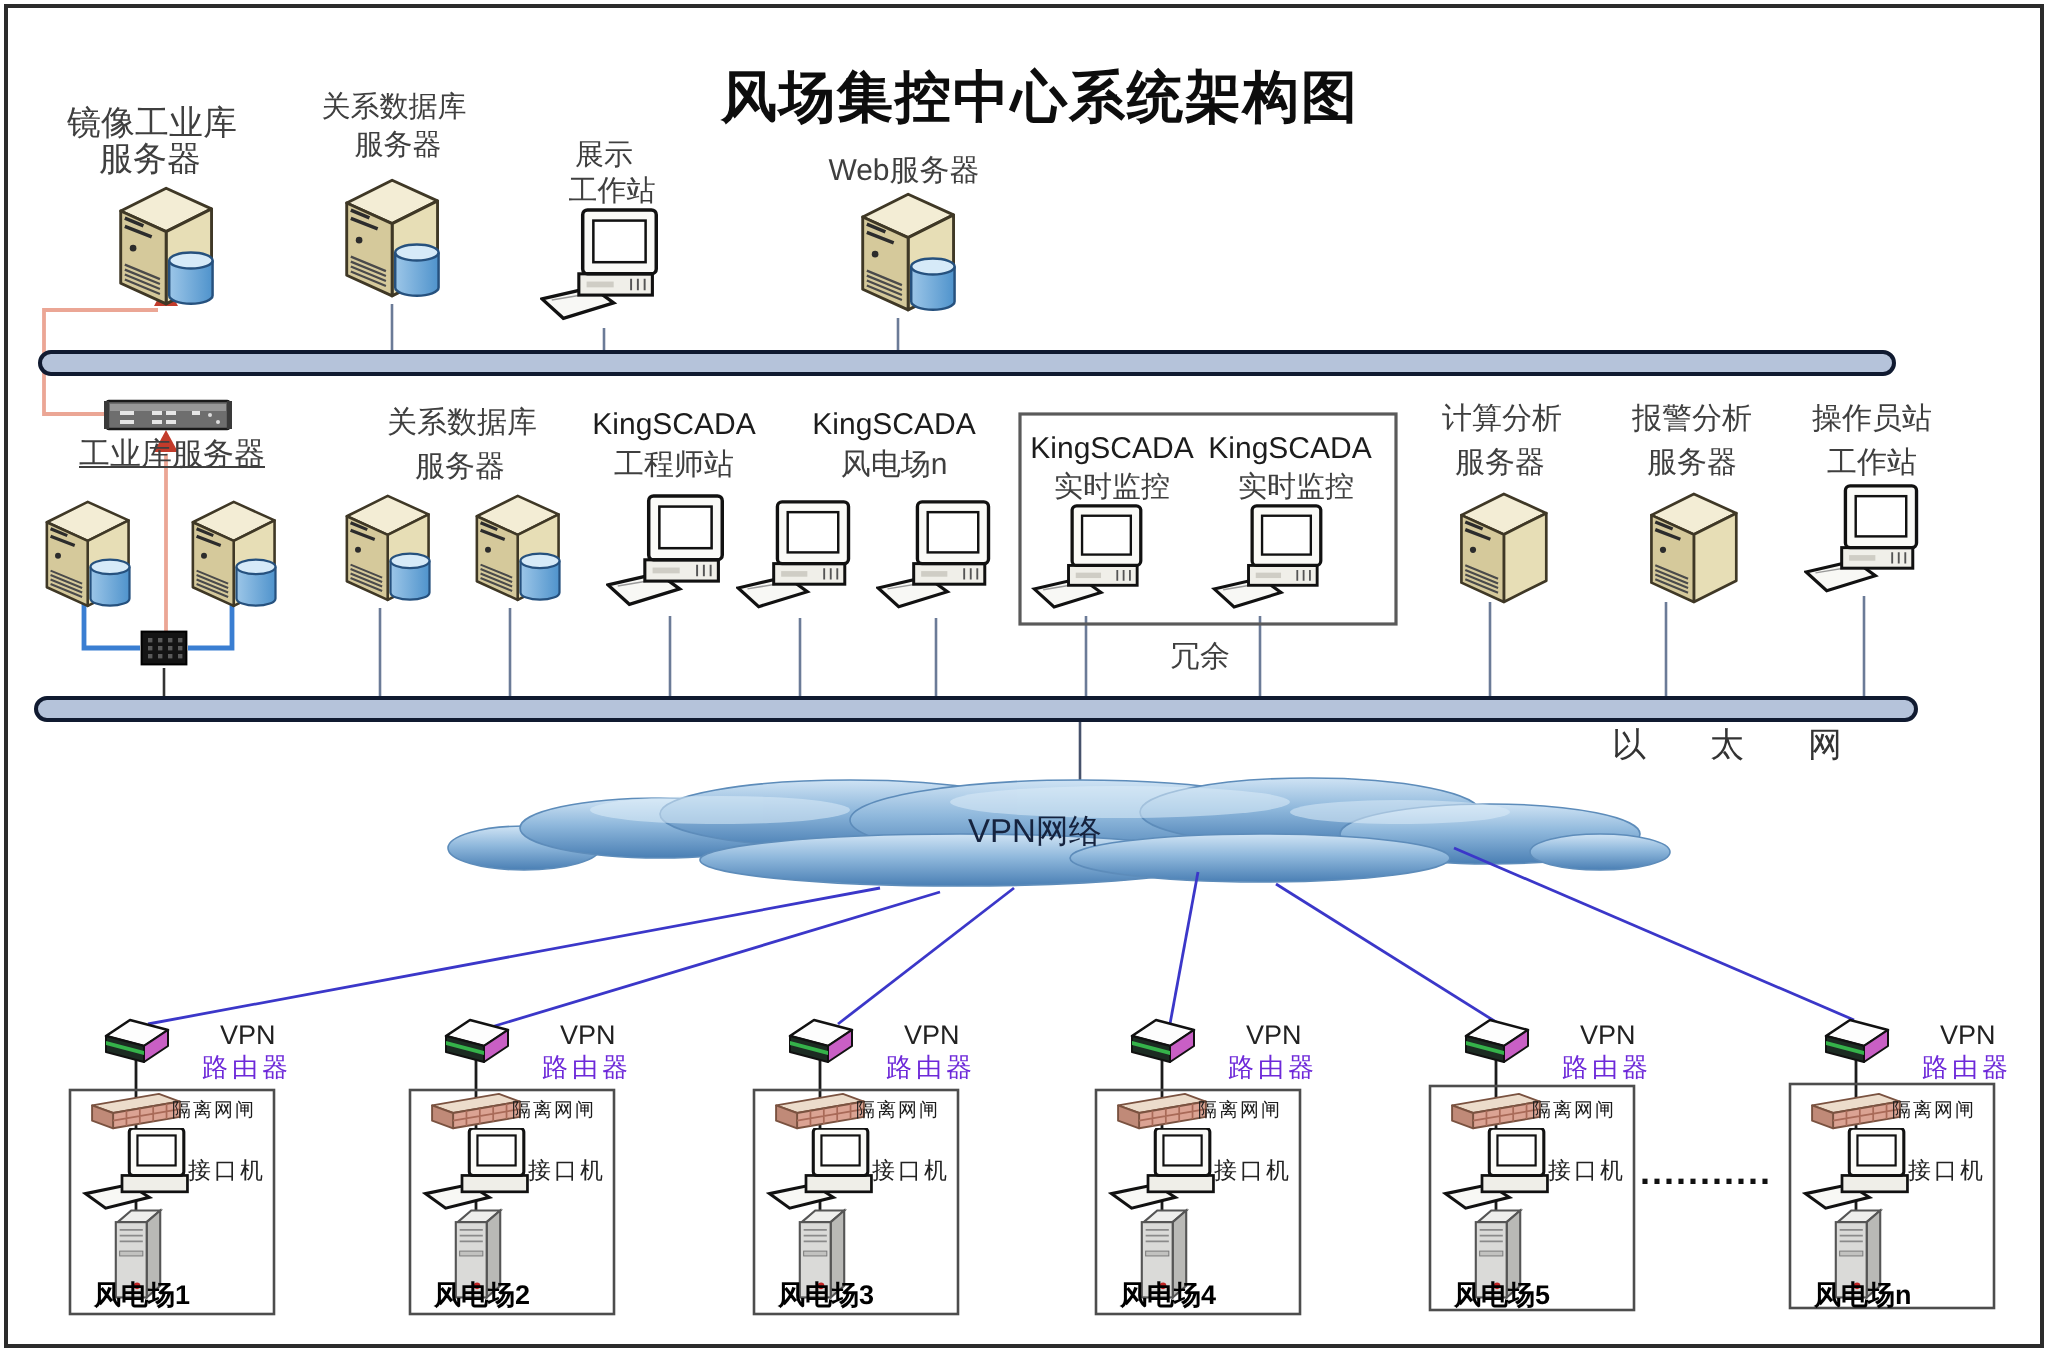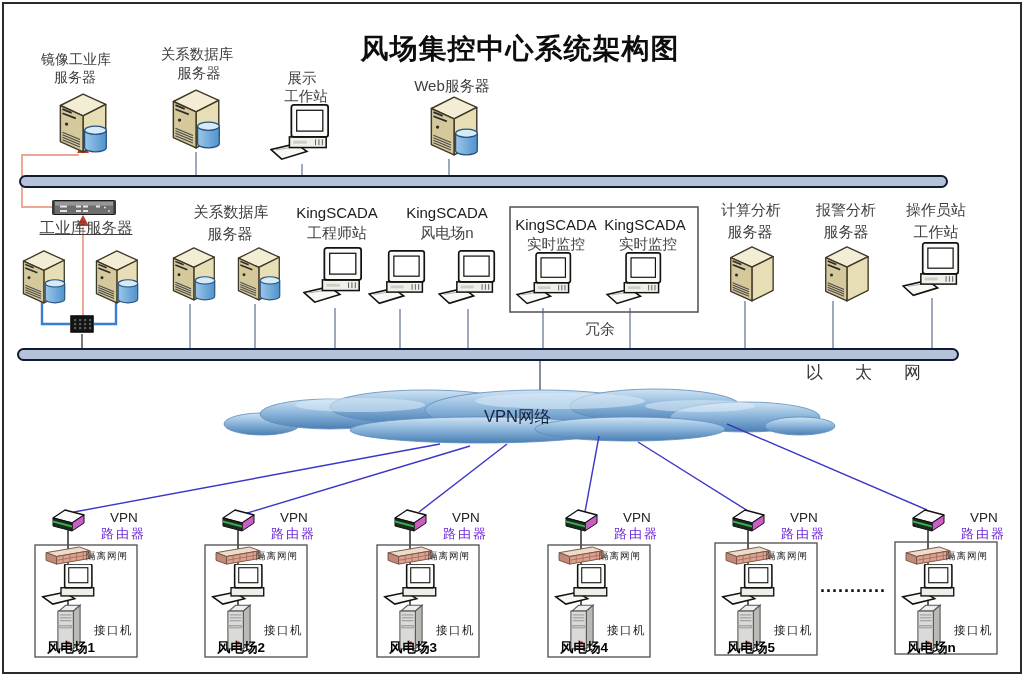--- a/index.html
+++ b/index.html
@@ -4,31 +4,31 @@
 <style>
   html,body{margin:0;padding:0;background:#fff;}
   #canvas{position:relative;width:1024px;height:676px;background:#ffffff;overflow:hidden;
           font-family:"Liberation Sans",sans-serif;}
   #frame{position:absolute;left:2px;top:2px;right:2px;bottom:2px;border:2px solid #2b2b2b;pointer-events:none;}
   svg.layer{position:absolute;left:0;top:0;width:1024px;height:676px;}
   .lbl{position:absolute;white-space:nowrap;color:#3f3f3f;line-height:1.12;}
   .ctr{width:120px;text-align:center;}
   .wide{width:350px;text-align:center;}
   .title{font-size:28px;font-weight:bold;color:#0d0d0d;letter-spacing:1px;}
-  .f14{font-size:14px;}
+  .f14{font-size:17px;}
   .f145{font-size:14.5px;}
   .f15{font-size:15px;}
   .f155{font-size:15.5px;}
   .king{font-size:15px;color:#1c1c1c;}
   .eth{font-size:17px;letter-spacing:32px;color:#333;}
   .cloudlbl{font-size:16.5px;color:#16233e;}
   .vpn-l1{font-size:13.5px;color:#222;}
   .vpn-l2{font-size:13px;color:#6d28d9;letter-spacing:2px;font-family:Liberation Serif, serif;}
   .gw-l{font-size:9.5px;color:#1c1c1c;letter-spacing:1px;}
-  .if-l{font-size:11.5px;color:#222;letter-spacing:1.5px;margin-top:44px;}
+  .if-l{font-size:11.5px;color:#222;letter-spacing:1.5px;}
   .farm-name{font-size:13.5px;font-weight:bold;color:#000;}
   .dots{font-size:18px;font-weight:bold;color:#111;letter-spacing:1px;}
 </style>
 </head>
 <body>
 
 <div id="canvas">
 
 <svg class="layer" viewBox="0 0 1024 676">
   <defs>

